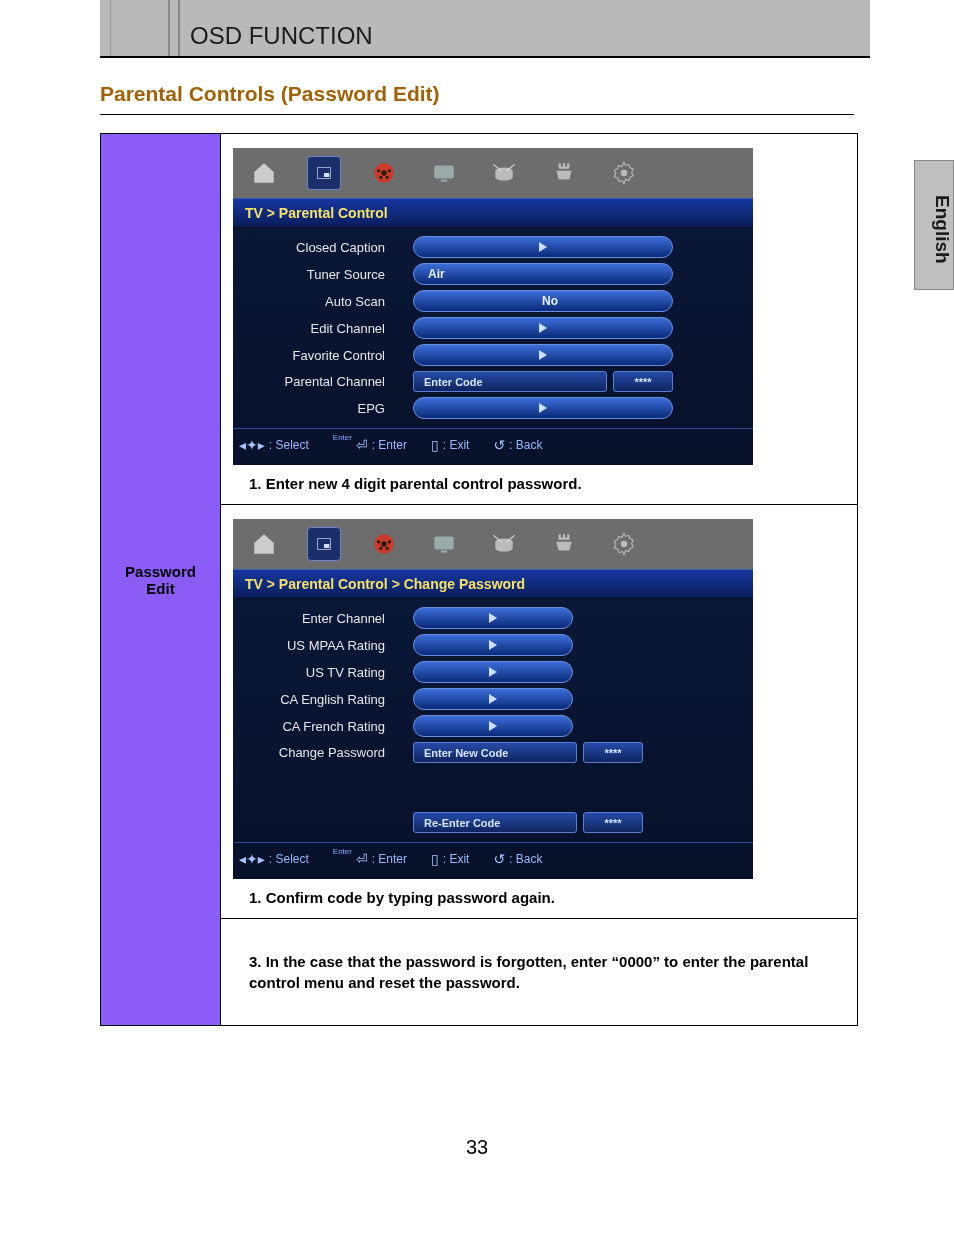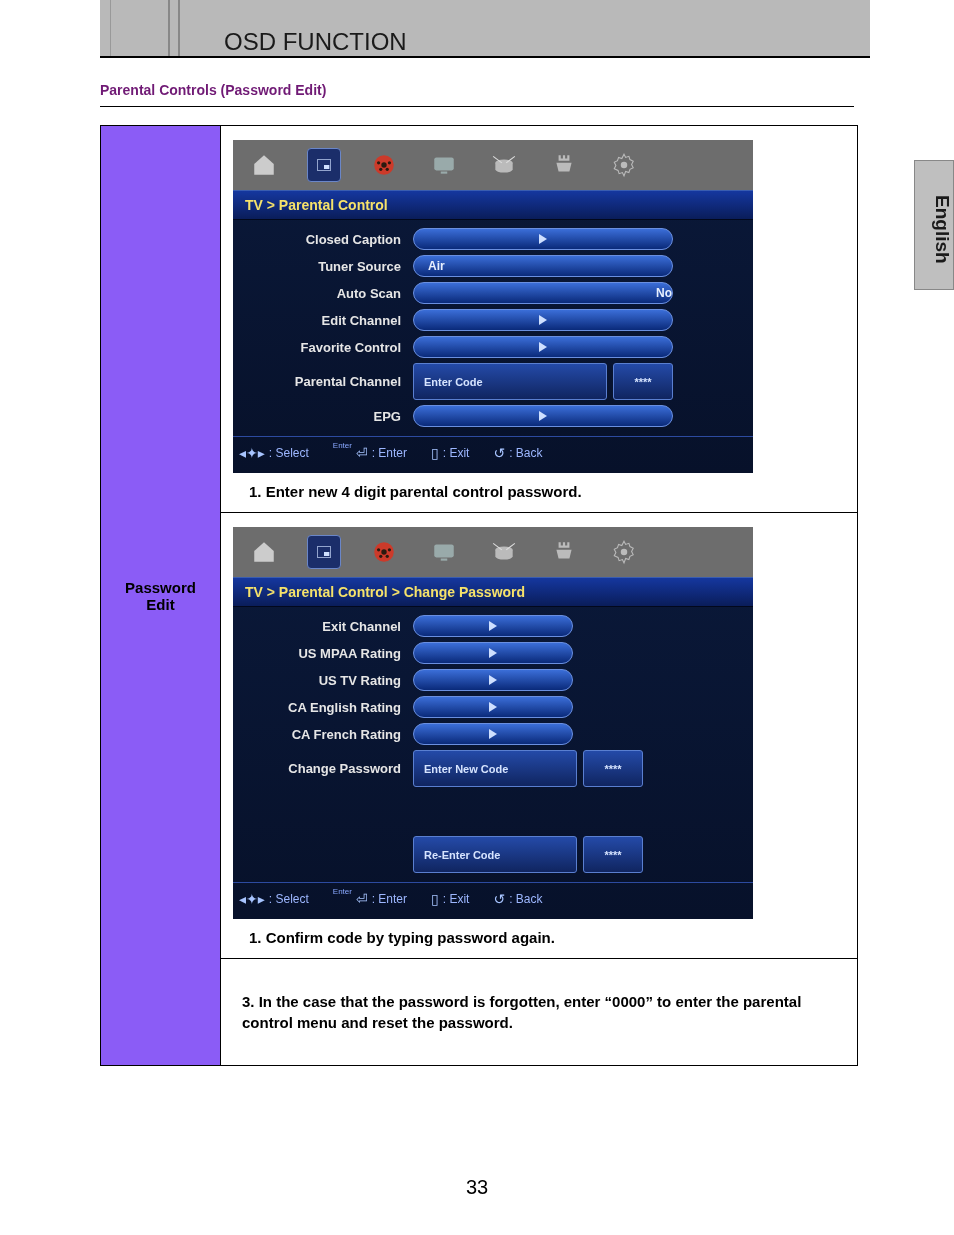--- a/index.html
+++ b/index.html
@@ -1,46 +1,46 @@
 <!DOCTYPE html>
 <html><head>
 <meta charset="utf-8">
 <style>
   * { box-sizing: border-box; margin: 0; padding: 0; }
   body { font-family: Arial, sans-serif; background: #fff; width: 954px; }
   .page-header { background: #b9b9b9; height: 58px; margin: 0 0 0 100px; width: 770px; display: flex; align-items: flex-end; border-bottom: 2px solid #000; }
   .header-tab { width: 60px; border-left: 1px solid #999; border-right: 2px solid #888; height: 100%; margin-left: 10px; }
   .header-tab2 { width: 10px; border-right: 2px solid #888; height: 100%; }
-  .header-title { font-size: 24px; padding-left: 10px; color: #1a1a1a; margin-left: 34px; }
+  .header-title { font-size: 24px; padding-left: 10px; padding-bottom: 6px; color: #1a1a1a; }
   .side-tab { position: absolute; right: 0; top: 160px; width: 40px; height: 130px; background: #bfbfbf; border: 1px solid #888; writing-mode: vertical-rl; text-align: center; font-weight: bold; font-size: 19px; padding-top: 8px; color: #1a1a1a; }
-  .page-title { font-size: 14px; font-weight: bold; margin: 24px 0 8px 100px; color: #701a75; }
+  .page-title { font-size: 21px; font-weight: bold; margin: 24px 0 8px 100px; color: #a16207; }
   .hr-line { margin: 0 100px 18px 100px; border: none; border-top: 1px solid #000; }
   .main-table { margin-left: 100px; width: 758px; border-collapse: collapse; }
   .main-table td { border: 1px solid #000; vertical-align: middle; }
   .left-cell { width: 120px; background: #8b5cf6; text-align: center; font-weight: bold; font-size: 15px; }
   .right-cell { padding: 10px 12px; }
   .step-text { font-weight: bold; font-size: 15px; margin: 10px 0 2px 16px; }
   .page-num { text-align: center; margin-top: 110px; font-size: 20px; }
 
   
   .osd-wrap { width: 520px; margin: 4px 0 6px 0; }
   .osd-iconbar { background: #6d6d6d; height: 50px; display: flex; align-items: center; gap: 26px; padding: 0 14px; }
   .ic { width: 34px; height: 34px; border-radius: 4px; display: flex; align-items: center; justify-content: center; color: #ddd; }
   .ic svg { width: 26px; height: 26px; }
   .ic-sel { background: #1b2e6a; border: 1px solid #6a86c8; padding: 2px 8px; }
   .osd-body { background: linear-gradient(#0a1838, #07112a); padding: 0 0 8px 0; }
   .breadcrumb { background: linear-gradient(#15379f, #0a1d5a); color: #f6e26a; font-weight: bold; font-size: 14px; padding: 6px 12px; border-top: 1px solid #3a5db0; border-bottom: 1px solid #02081c; }
   .menu-rows { padding: 8px 10px 4px 10px; }
   .menu-row { display: flex; align-items: center; margin-bottom: 5px; }
-  .menu-label { width: 170px; text-align: right; color: #e6e6e6; font-size: 13px; font-weight: bold; padding-right: 12px; }
+  .menu-label { width: 170px; text-align: right; color: #e6e6e6; font-size: 13px; font-weight: normal; padding-right: 28px; }
   .pill { flex: 0 0 260px; height: 22px; border-radius: 11px; background: linear-gradient(#3b6ed8, #0a2a7a); border: 1px solid #6a8fe0; display: flex; align-items: center; justify-content: center; position: relative; }
   .pill-text { color: #e8f0ff; font-size: 12px; font-weight: bold; }
   .play-tri { display:inline-block; width:0;height:0;border-top:5px solid transparent;border-bottom:5px solid transparent;border-left:8px solid #cfe0ff;}
   .pill-box { flex: 0 0 260px; display: flex; gap: 6px; }
-  .pbox { height: 37px; background: linear-gradient(#244aa8, #102560); border: 1px solid #5a7fd0; border-radius: 3px; display: flex; align-items: center; justify-content: center; color: #d6e4ff; font-size: 11px; font-weight: bold; }
+  .pbox { height: 21px; background: linear-gradient(#244aa8, #102560); border: 1px solid #5a7fd0; border-radius: 3px; display: flex; align-items: center; justify-content: center; color: #d6e4ff; font-size: 11px; font-weight: bold; }
   .pbox.wide { flex: 1; justify-content: flex-start; padding-left: 10px; }
   .pbox.nar { width: 60px; }
   .osd-footer { border-top: 1px solid #2c4aa0; padding: 8px 6px 4px 6px; display: flex; align-items: center; gap: 24px; color: #9db7ff; font-size: 12px; }
   .fic { display: inline-flex; align-items: center; gap: 4px; }
   .fic .sym { color: #a7c4ff; font-size: 14px; }
   .enter-top { font-size: 8px; color:#89a8ff; position: relative; top: -8px; }
 </style>
 </head>
 <body>
 
@@ -122,21 +122,21 @@
                   </div>
                 </div>
                 <div class="menu-row">
                   <div class="menu-label">Tuner Source</div>
                   <div class="pill" style="justify-content: flex-start; padding-left: 14px;">
                     <span class="pill-text">Air</span>
                   </div>
                 </div>
                 <div class="menu-row">
                   <div class="menu-label">Auto Scan</div>
-                  <div class="pill" style="justify-content: flex-end; padding-left: 14px;">
+                  <div class="pill" style="justify-content: center; padding-left: 14px;">
                     <span class="pill-text">No</span>
                   </div>
                 </div>
                 <div class="menu-row">
                   <div class="menu-label">Edit Channel</div>
                   <div class="pill">
                     <span class="play-tri"></span>
                   </div>
                 </div>
                 <div class="menu-row">
@@ -232,21 +232,21 @@
                 <svg viewBox="0 0 24 24" fill="#bbb">
                   <circle cx="12" cy="12" r="3"></circle>
                   <path d="M12 2l1.5 3 3-1 1 3 3 1.5-1.5 3 1.5 3-3 1.5-1 3-3-1L12 22l-1.5-3-3 1-1-3L3 15.5l1.5-3L3 9.5 6 8l1-3 3 1z" fill="none" stroke="#bbb" stroke-width="1"></path>
                 </svg>
               </span>
         </div>
         <div class="osd-body">
           <div class="breadcrumb">TV &gt; Parental Control &gt; Change Password</div>
           <div class="menu-rows" id="osd2rows">
                 <div class="menu-row">
-                  <div class="menu-label">Exit Channel</div>
+                  <div class="menu-label">Enter Channel</div>
                   <div class="pill" style="flex: 0 0 160px;">
                     <span class="play-tri"></span>
                   </div>
                 </div>
                 <div class="menu-row">
                   <div class="menu-label">US MPAA Rating</div>
                   <div class="pill" style="flex: 0 0 160px;">
                     <span class="play-tri"></span>
                   </div>
                 </div>
@@ -302,19 +302,19 @@
                   <span>: Back</span>
                 </span>
           </div>
         </div>
       </div>
       <div class="step-text">1. Confirm code by typing password again.</div>
     </td>
   </tr>
   <tr>
     <td class="right-cell" style="padding-top:22px;padding-bottom:30px;">
-      <div class="step-text" style="margin-left:9px; line-height:1.4;">3. In the case that the password is forgotten, enter “0000” to enter the parental control menu and reset the password.</div>
+      <div class="step-text" style="margin-left:16px; line-height:1.4;">3. In the case that the password is forgotten, enter “0000” to enter the parental control menu and reset the password.</div>
     </td>
   </tr>
 </tbody>
   </table>
 
 <div class="page-num">33</div>
 
 </body></html>

